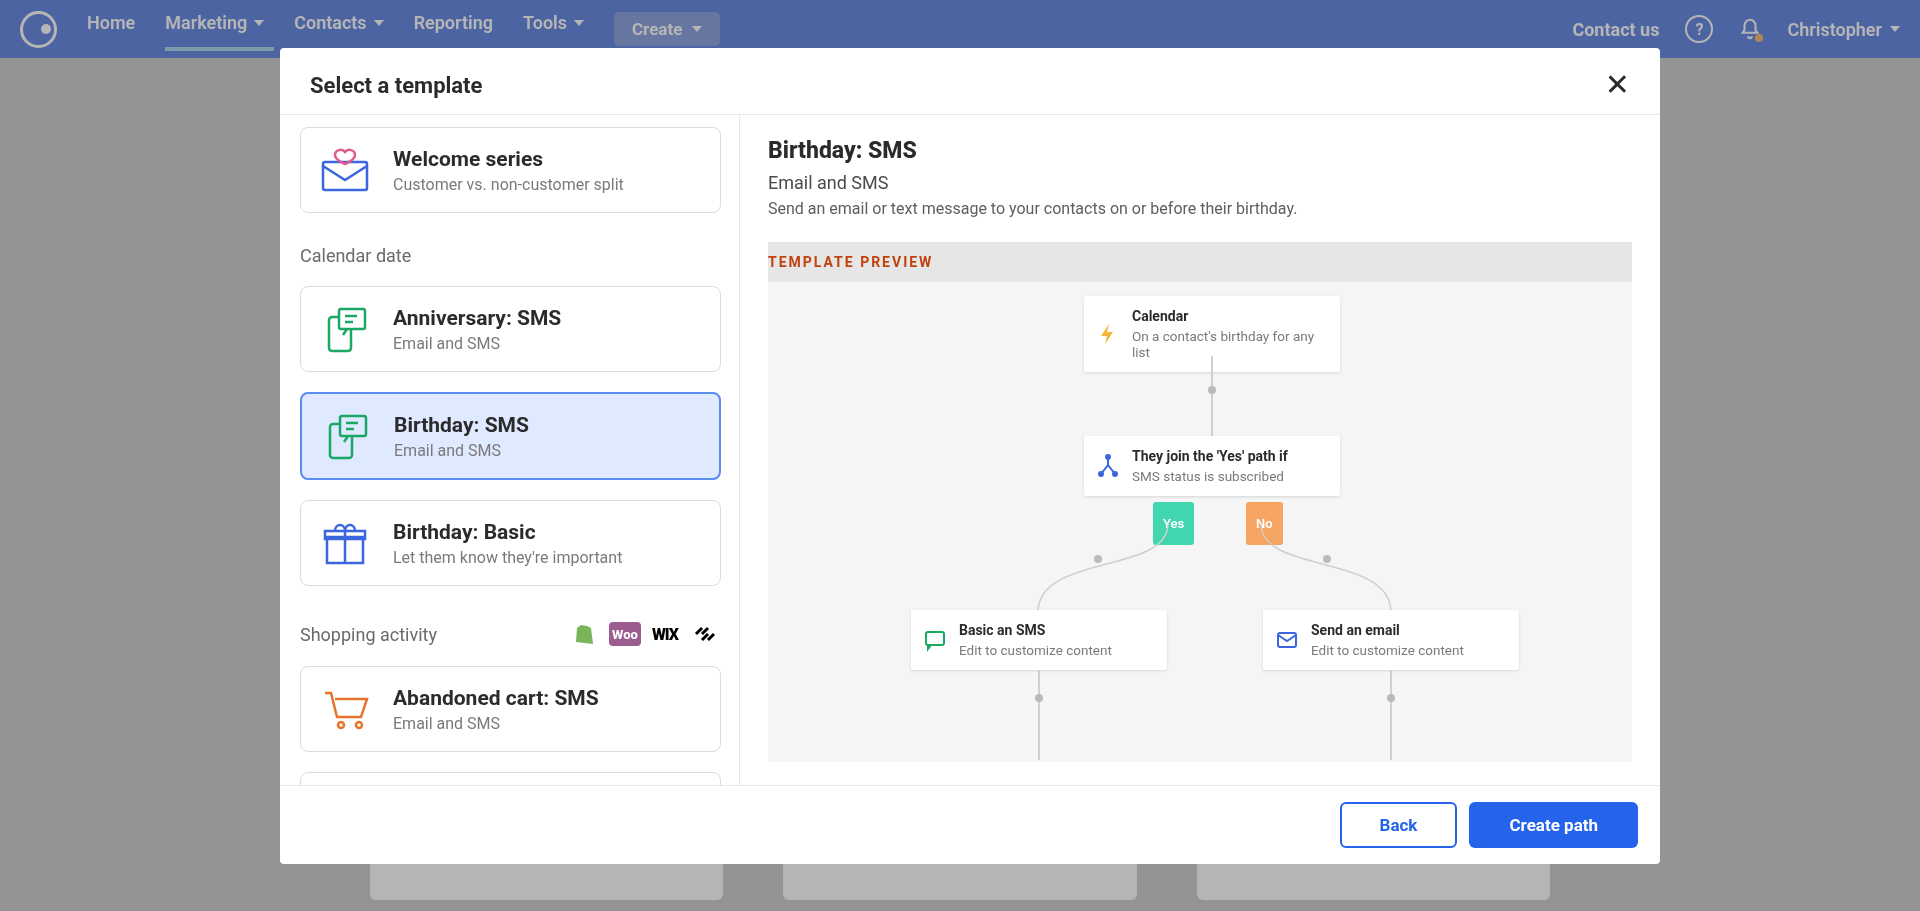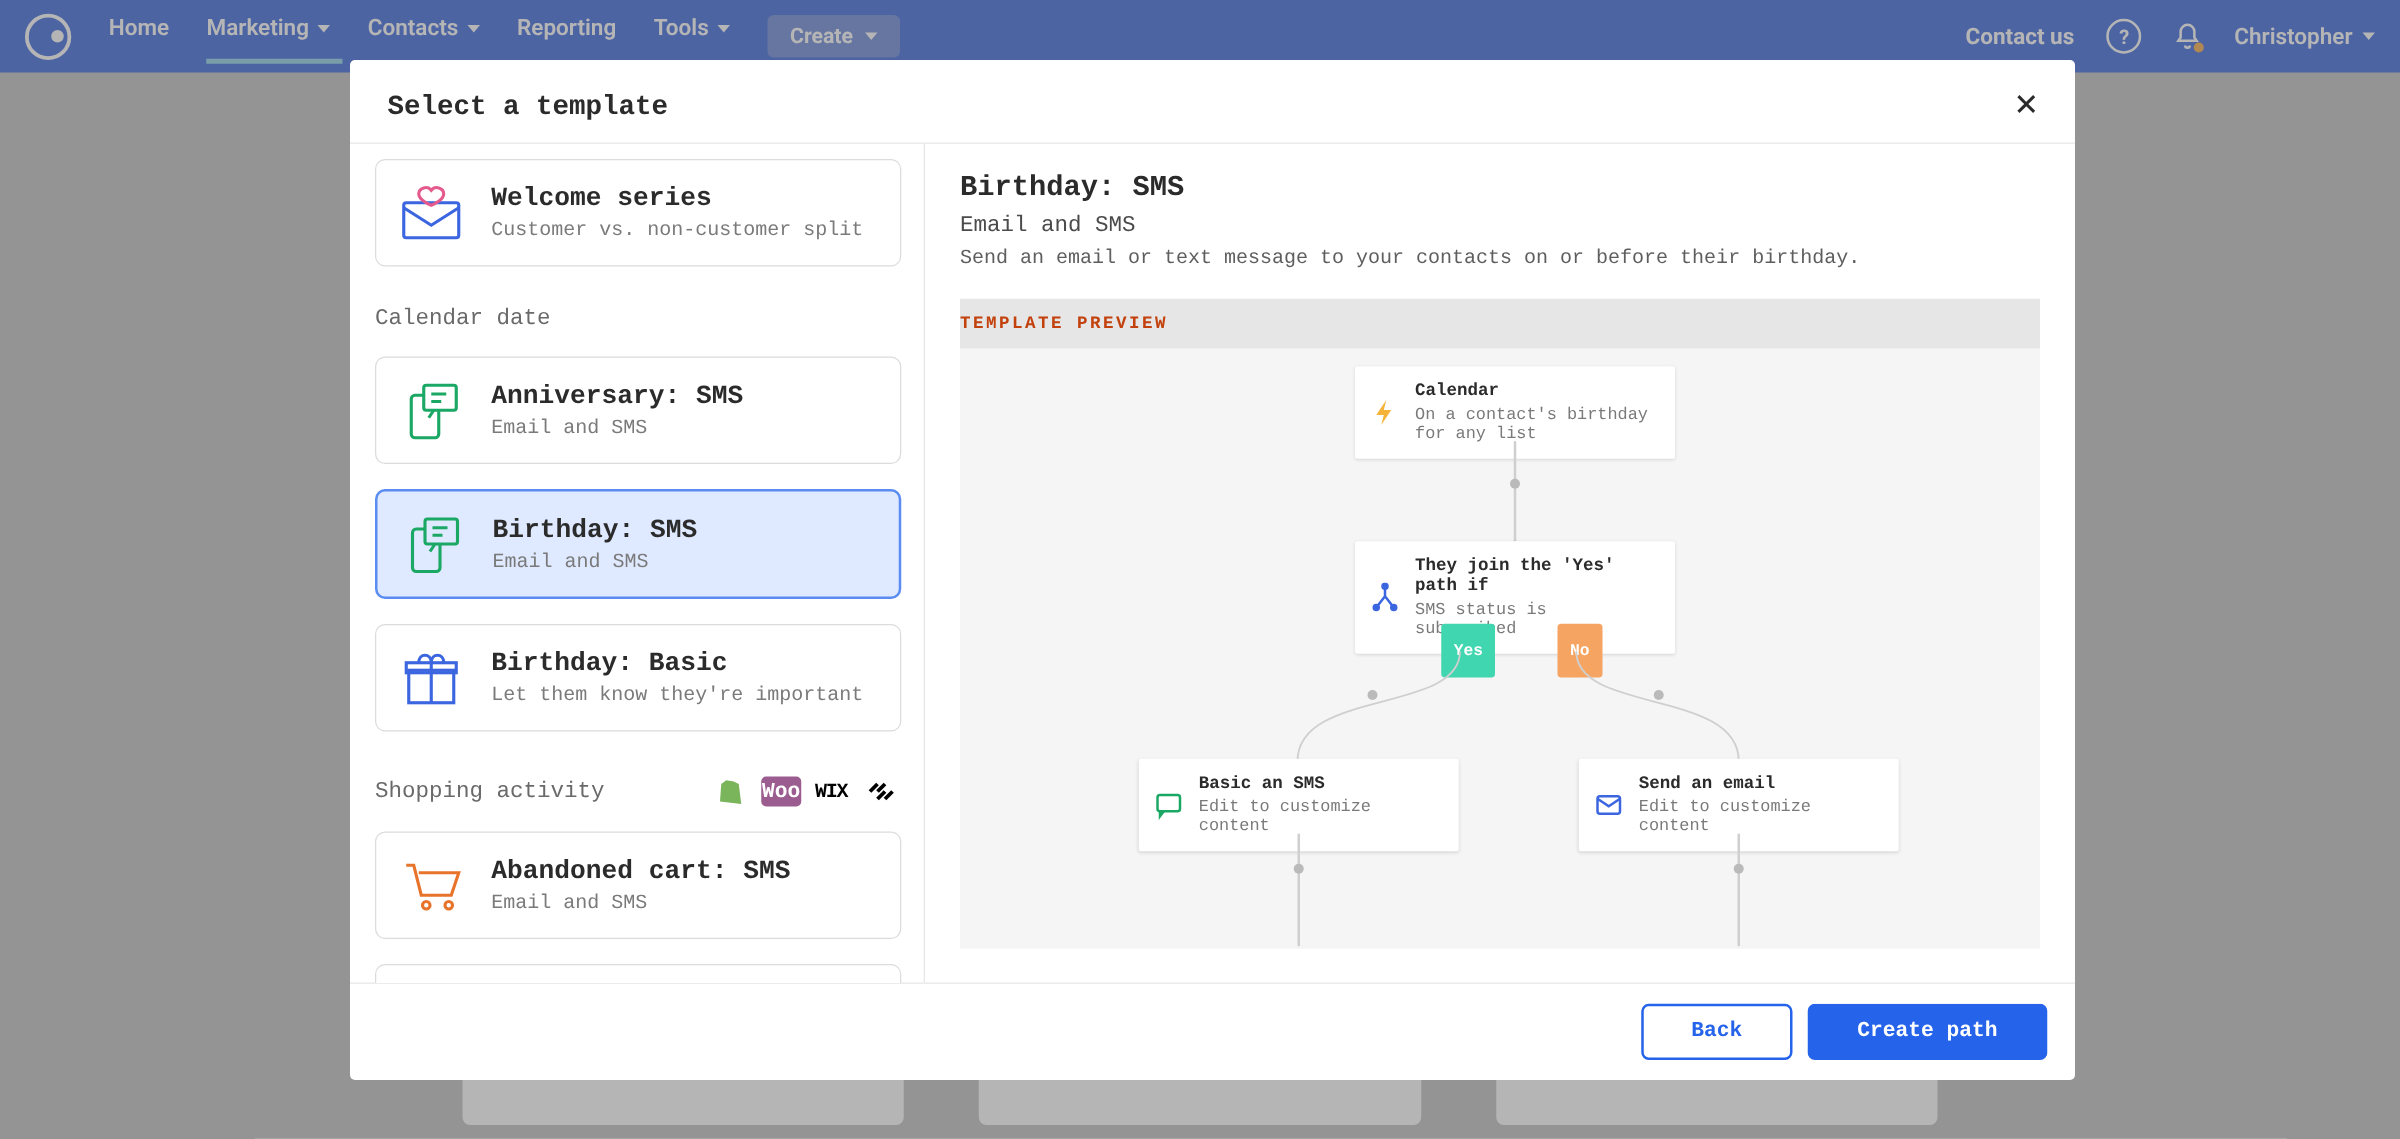--- a/index.html
+++ b/index.html
@@ -67,21 +67,21 @@
 .bg-card .mini { width:130px;height:32px;background:#f3f3f3;position:absolute;left:50%;transform:translateX(-50%);top:22px;border:1px solid #ddd;}
 .bg-card .dots { position:absolute;right:16px;top:28px;color:#888;font-weight:700;letter-spacing:1px;font-size:12px;}
 
 
 .modal-backdrop { position:absolute; inset:0; background:rgba(120,120,120,0.55); }
 .modal {
   position:absolute;
   left:280px; top:48px;
   width:1380px; height:816px;
   background:#fff; border-radius:4px;
-  display:flex; flex-direction:column;font-family:Liberation Mono, monospace;
+  display:flex; flex-direction:column;
 }
 .modal-header {
   display:flex; align-items:center; justify-content:space-between;
   padding:22px 30px 14px 30px;
 }
 .modal-title { font-size:22px; font-weight:700; color:#2b2b2b; }
 .close-x { font-size:30px; cursor:pointer; line-height:1; color:#2b2b2b; font-weight:400; }
 .modal-divider { height:1px; background:#e6e6e6; }
 
 .modal-body { flex:1; display:flex; overflow:hidden; }
@@ -107,21 +107,21 @@
 }
 .tpl-card.first { margin-top:12px; }
 .tpl-card.selected { border:2px solid #5a8cf2; background:#dfe9ff; }
 .tpl-icon { width:52px;height:52px;flex-shrink:0; }
 .tpl-name { font-size:21px; font-weight:700; color:#2b2b2b; margin-bottom:4px; }
 .tpl-sub { font-size:16px; color:#7a7a7a; }
 
 .section-label { font-size:18px; color:#6a6a6a; margin-top:32px; }
 .section-row { display:flex; align-items:center; justify-content:space-between; margin-top:36px; }
 .integrations { display:flex; gap:8px; align-items:center; }
-.integ-badge { width:32px;height:24px;display:flex;align-items:center;justify-content:center;font-size:17px;font-weight:800;border-radius:4px;color:#fff; }
+.integ-badge { width:32px;height:24px;display:flex;align-items:center;justify-content:center;font-size:13px;font-weight:800;border-radius:4px;color:#fff; }
 .shopify { background:transparent;color:#7ab55c;font-size:22px; }
 .woo { background:#9b5c8f; }
 .wix { background:transparent;color:#000;font-size:16px;font-weight:900;letter-spacing:-1px; }
 .sq { color:#000;font-size:22px;background:transparent; }
 
 
 .tpl-detail { flex:1; padding:22px 28px; overflow:hidden; }
 .detail-title { font-size:23px; font-weight:800; color:#2b2b2b; margin-bottom:8px; }
 .detail-sub { font-size:18px; color:#4b4b4b; margin-bottom:6px; }
 .detail-desc { font-size:16px; color:#5e5e5e; margin-bottom:24px; }

